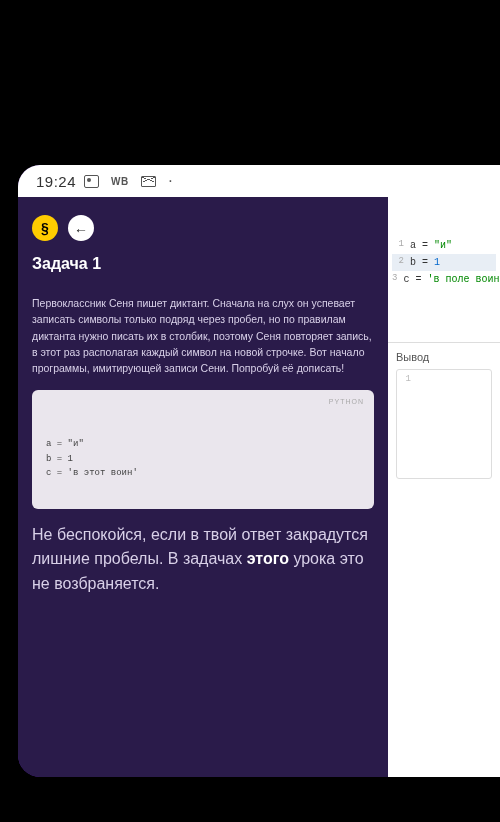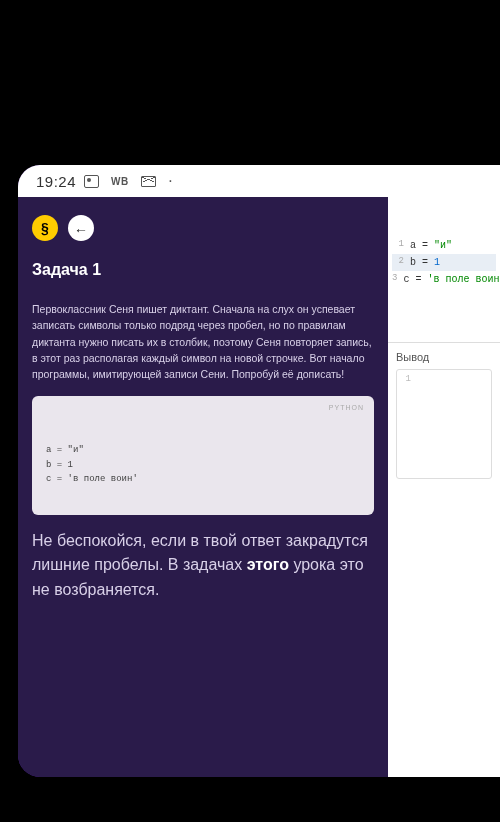--- a/index.html
+++ b/index.html
@@ -67,21 +67,21 @@
       gap: 14px;
       overflow: hidden;
     }
     .top-icons { display: flex; gap: 10px; align-items: center; }
     .circle-btn {
       width: 26px; height: 26px; border-radius: 50%; display: flex; align-items: center; justify-content: center;
       font-size: 14px; cursor: pointer;
     }
     .circle-yellow { background: #ffcc00; color: #000; font-weight: 700; }
     .circle-white { background: #fff; color: #222; font-weight: 500; }
-    .task-title { font-size: 16px; font-weight: 600; margin-top: 6px; }
+    .task-title { font-size: 16px; font-weight: 600; }
     .task-desc { font-size: 10.5px; line-height: 1.55; color: #d8d0e8; margin-top: 8px; }
     .code-block {
       background: #eae6ed;
       color: #444;
       border-radius: 6px;
       padding: 18px 14px 14px;
       font-family: 'Courier New', monospace;
       font-size: 9px;
       line-height: 1.6;
       position: relative;
@@ -163,21 +163,21 @@
       </div>
 
       <div class="task-title">Задача 1</div>
 
       <div class="task-desc">Первоклассник Сеня пишет диктант. Сначала на слух он успевает записать символы только подряд через пробел, но по правилам диктанта нужно писать их в столбик, поэтому Сеня повторяет запись, в этот раз располагая каждый символ на новой строчке. Вот начало программы, имитирующей записи Сени. Попробуй её дописать!</div>
 
       <div class="code-block">
         <span class="code-lang">PYTHON</span>
 <span>a = "и"</span>
 <span>b = 1</span>
-<span>c = 'в поле воин'</span>
+<span>c = 'в этот воин'</span>
       </div>
 
       <div class="task-note">
         <span>Не беспокойся, если в твой ответ закрадутся лишние пробелы. В задачах </span><b>этого</b><span> урока это не возбраняется.</span>
       </div>
     </div>
 
     <div class="right-panel">
       <div class="editor">
         <div class="ed-line">

